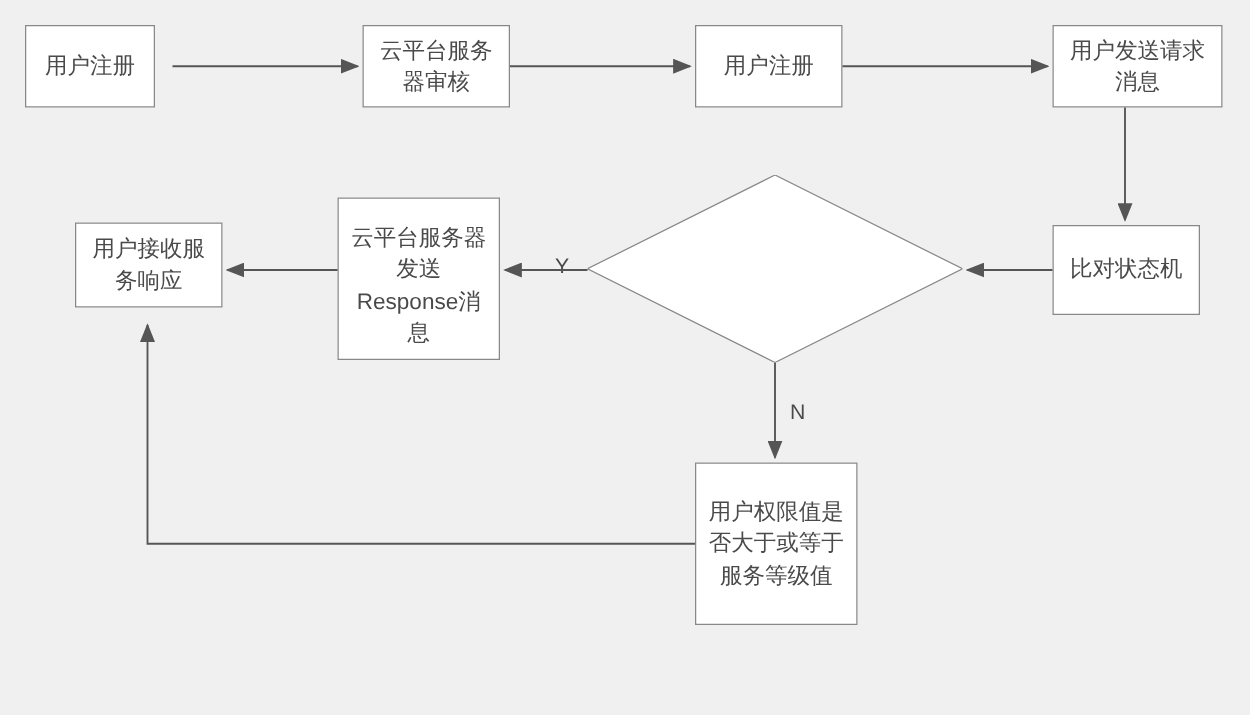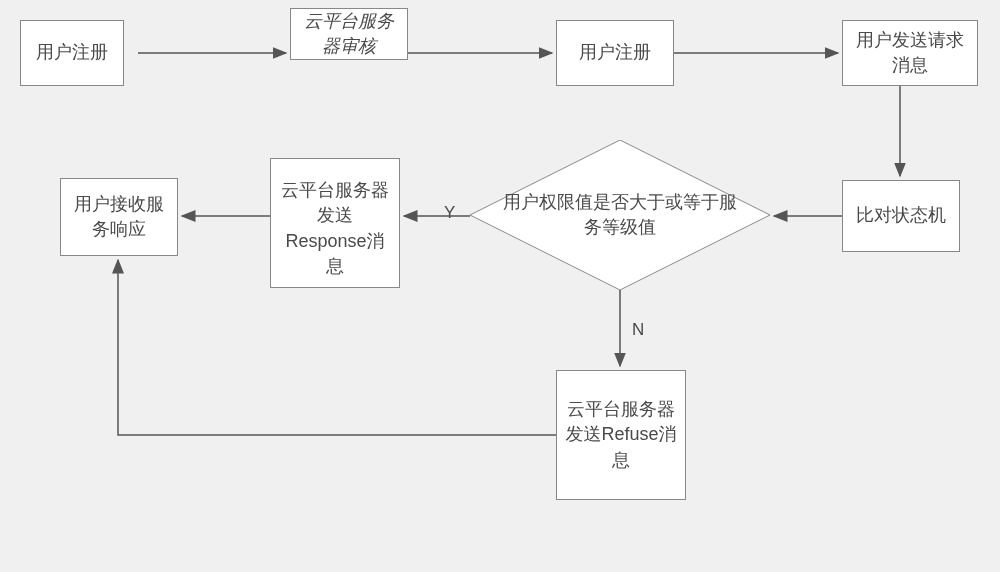--- a/index.html
+++ b/index.html
@@ -54,51 +54,50 @@
       height: 572px;
       pointer-events: none;
     }
   </style>
 </head>
 <body>
 
 <div class="box" style="left:20px; top:20px; width:104px; height:66px;">
   <span>用户注册</span>
 </div>
-<div class="box" style="left:290px; top:8px; width:118px; height:52px;font-style:italic;">
+<div class="box" style="left:290px; top:20px; width:118px; height:66px;">
   <span>云平台服务器审核</span>
 </div>
 <div class="box" style="left:556px; top:20px; width:118px; height:66px;">
   <span>用户注册</span>
 </div>
 <div class="box" style="left:842px; top:20px; width:136px; height:66px;">
   <span>用户发送请求消息</span>
 </div>
 
 <div class="box" style="left:842px; top:180px; width:118px; height:72px;text-align:right;">
   <span>比对状态机</span>
 </div>
 
 <div class="diamond-wrap" style="left:470px; top:140px; width:300px; height:150px;">
   <svg class="diamond-shape" viewBox="0 0 300 150" preserveAspectRatio="none">
     <polygon points="150,0 300,75 150,150 0,75" fill="#ffffff" stroke="#888" stroke-width="1"></polygon>
   </svg>
-  <div class="diamond-text">用户权限值是否大于或等于服务等级值</div>
 </div>
 
 <div class="box" style="left:270px; top:158px; width:130px; height:130px;align-items:flex-end;">
   <span>云平台服务器发送Response消息</span>
 </div>
 
-<div class="box" style="left:60px; top:178px; width:118px; height:78px;">
+<div class="box" style="left:60px; top:178px; width:118px; height:68px;">
   <span>用户接收服务响应</span>
 </div>
 
 <div class="box" style="left:556px; top:370px; width:130px; height:130px;">
-  <span>云平台服务器发送Refuse消息</span>
+  <span>用户权限值是否大于或等于服务等级值</span>
 </div>
 
 <div class="label" style="left:444px; top:203px;">Y</div>
 <div class="label" style="left:632px; top:320px;">N</div>
 
 <svg class="arrows">
   <defs>
     <marker id="arrowhead" markerWidth="10" markerHeight="8" refX="9" refY="4" orient="auto">
       <polygon points="0 0, 10 4, 0 8" fill="#555"></polygon>
     </marker>

